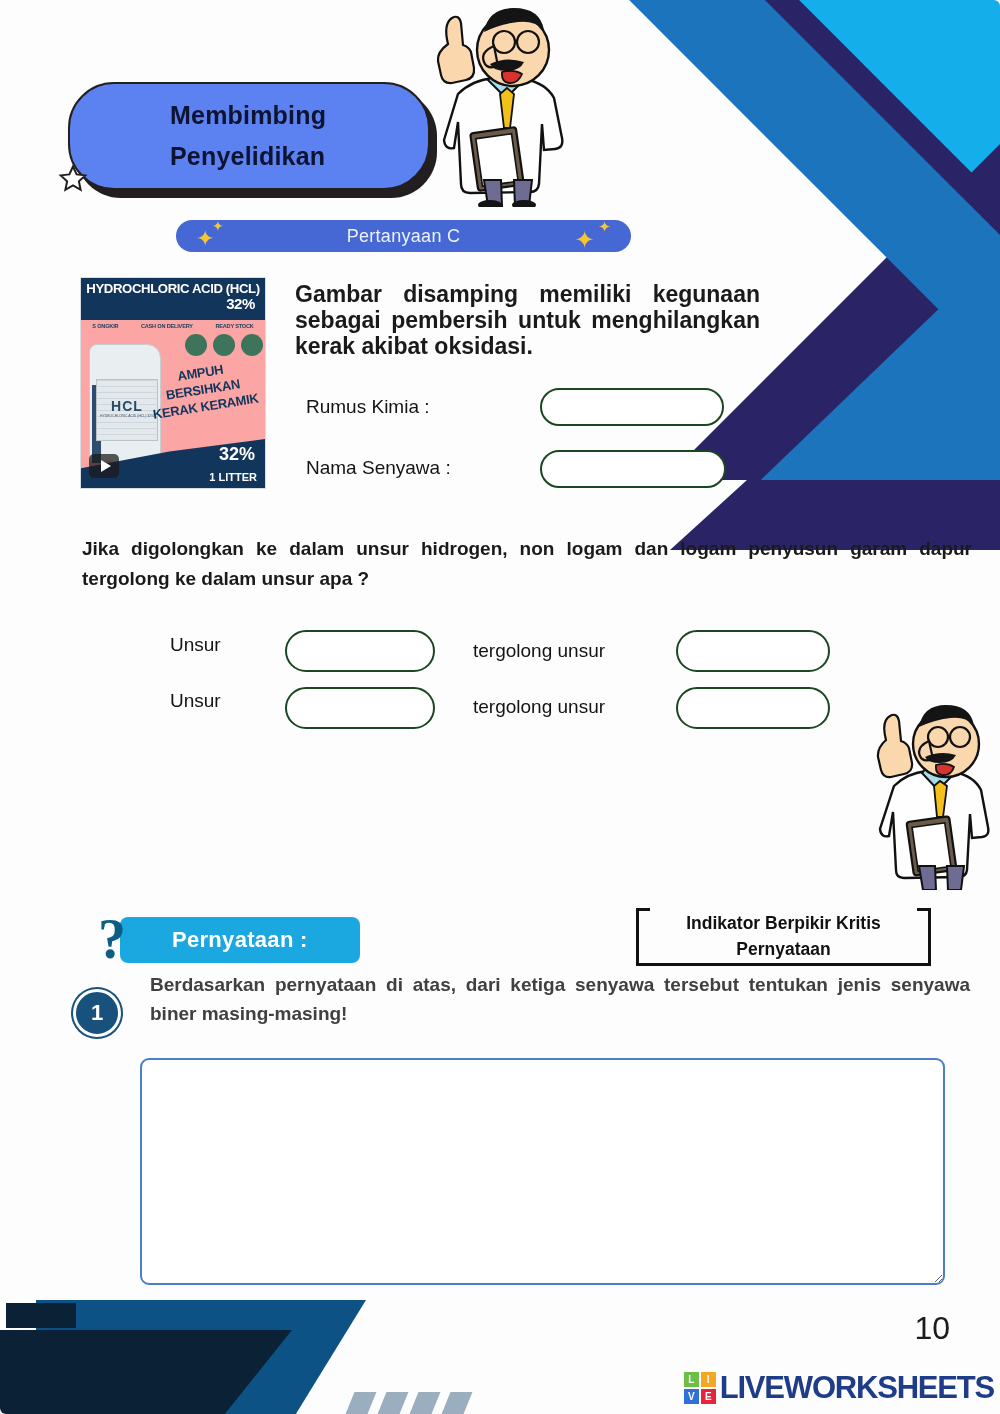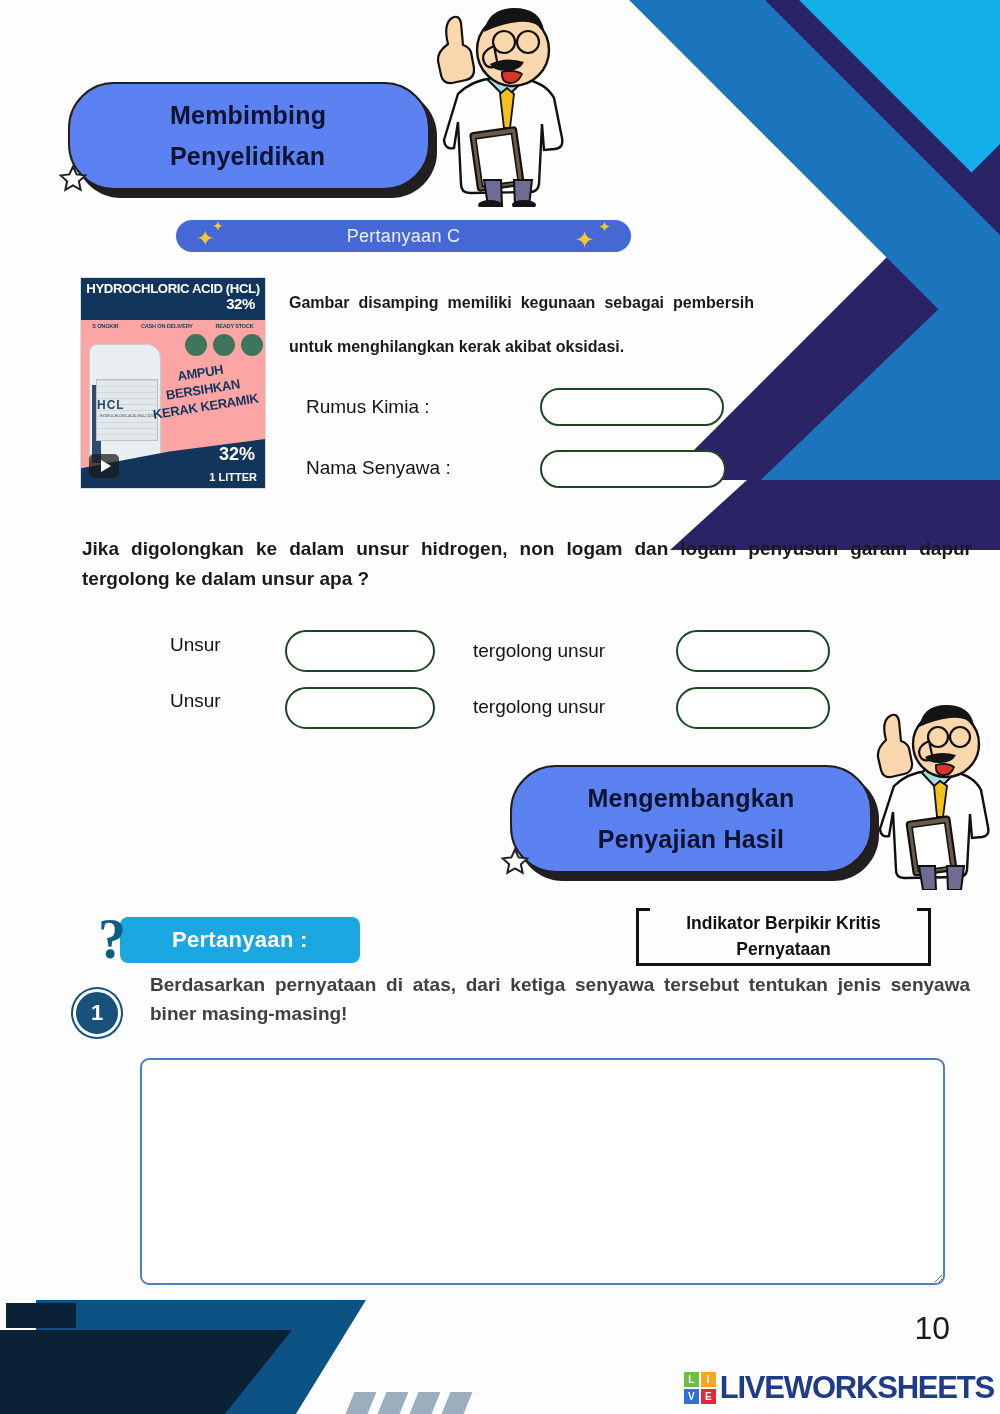--- a/index.html
+++ b/index.html
@@ -7,20 +7,21 @@
     width: 1000px; height: 1414px;
     background: #fdfdfd;
     font-family: "Liberation Sans", sans-serif;
     overflow: hidden;
   }
   #page {
     position: relative;
     width: 1000px; height: 1414px;
     background: #fdfdfd;
     overflow: hidden;
+    border-radius: 6px;
   }
 
   
   .deco { position: absolute; }
   #deco-cyan-2 {
     top: 0; right: 0; width: 420px; height: 260px;
     background: #14AEEB;
     clip-path: polygon(26% 0%, 100% 0%, 100% 78%, 62% 78%);
   }
   #deco-navy-bar {
@@ -150,21 +151,21 @@
     background: #e9eef1;
     border-radius: 8px 14px 4px 4px;
     border: 1px solid #c6ced4;
   }
   #hcl-bottle-label {
     position:absolute; left: 6px; top: 34px; width:62px; height:62px;
     background: repeating-linear-gradient(0deg,#e2e8ec 0 5px,#cfd7dd 5px 6px),
                 repeating-linear-gradient(90deg,transparent 0 5px,#cfd7dd 5px 6px);
     border:1px solid #b9c2c9;
   }
-  #hcl-bottle-label .bl { position:absolute; left:0; right:0; top:18px; font-weight:bold; font-size:12px; color:#2b4a66; letter-spacing:1px;}
+  #hcl-bottle-label .bl { position:absolute; left:0; right:0; top:18px; text-align:center; font-weight:bold; font-size:14px; color:#2b4a66; letter-spacing:1px;}
   #hcl-bottle-label .bs { position:absolute; left:0; right:0; top:34px; text-align:center; font-size:3.4px; color:#44566a;}
   #hcl-side { position:absolute; left:2px; top:40px; width:9px; height:78px; background:#2d4d6e; }
   #hcl-slogan {
     position: absolute; right: 4px; top: 86px;
     width: 116px;
     transform: rotate(-9deg);
     text-align: center;
     font-weight: bold; font-size: 13px; line-height: 17px;
     color: #12355B;
     letter-spacing: -.3px;
@@ -188,22 +189,22 @@
     margin-left:3px;
   }
 
   
   .body-text {
     position: absolute;
     font-weight: bold;
     color: #1a1a1a;
   }
   #para-1 {
-    left: 289px; top: 281px; width: 465px;
-    font-size: 16px; line-height: 44px;
+    left: 295px; top: 281px; width: 465px;
+    font-size: 23px; line-height: 26px;
     text-align: justify;
     font-family: "Liberation Sans", sans-serif;
   }
   #para-2 {
     left: 82px; top: 534px; width: 890px;
     font-size: 19px; line-height: 30px;
     text-align: justify;
     font-family: "Liberation Sans", sans-serif;
   }
 
@@ -454,29 +455,20 @@
   <div class="flabel" id="lbl-unsur-1">Unsur</div>
   <input class="field" id="fld-unsur-1" type="text" style="">
   <div class="flabel" id="lbl-terg-1">tergolong unsur</div>
   <input class="field" id="fld-terg-1" type="text" style="">
 
   <div class="flabel" id="lbl-unsur-2">Unsur</div>
   <input class="field" id="fld-unsur-2" type="text" style="">
   <div class="flabel" id="lbl-terg-2">tergolong unsur</div>
   <input class="field" id="fld-terg-2" type="text" style="">
 
-  <div class="banner" id="banner-2">
-    <span>Mengembangkan</span>
-    <span>Penyajian Hasil</span>
-    <span class="banner-star">
-      <svg width="30" height="30" viewBox="0 0 24 24">
-          <path d="M12 2l2.9 6.3 6.9.8-5.1 4.7 1.4 6.8L12 17.2 5.9 20.6l1.4-6.8L2.2 9.1l6.9-.8z" fill="#fff" stroke="#231f20" stroke-width="1.6"></path>
-        </svg>
-    </span>
-  </div>
 
   <div id="sci-2">
     <svg viewBox="0 0 150 190" width="150" height="190">
       <path d="M26 40 q-5 -19 4 -24 q7 -4 9 5 l2 20 q6 2 8 7 l3 15 q1 9 -8 11 l-13 3 q-8 1 -10 -7 l-3 -13 q-1 -9 8 -17z" fill="#FBD7AE" stroke="#111" stroke-width="2.2"></path>
       <path d="M34 86 q13 -13 33 -15 l27 1 q20 4 27 18 l7 37 q2 9 -6 10 l-10 1 l-2 -24 l-3 56 q-1 7 -8 7 l-55 1 q-8 0 -8 -8 l-3 -58 l-4 24 q-8 2 -9 -7 z" fill="#fefefe" stroke="#111" stroke-width="2.4"></path>
       <path d="M62 73 l16 17 l17 -17 l-6 -6 l-22 0 z" fill="#A8DCEA" stroke="#111" stroke-width="2"></path>
       <path d="M74 86 l6 -5 l7 5 l-4 31 l-6 0 z" fill="#F3C01C" stroke="#111" stroke-width="1.8"></path>
       <ellipse cx="86" cy="44" rx="33" ry="33" fill="#FBD7AE" stroke="#111" stroke-width="2.4"></ellipse>
       <path d="M59 27 q4 -22 27 -22 q24 0 28 20 q-9 -9 -24 -7 q-16 2 -31 9z" fill="#141414"></path>
       <circle cx="78" cy="37" r="10" fill="none" stroke="#111" stroke-width="2.2"></circle>
@@ -487,21 +479,21 @@
       <path d="M76 65 q11 -3 18 2 q-3 9 -12 8 q-7 -1 -6 -10z" fill="#D8342B" stroke="#111" stroke-width="1.8"></path>
       <rect x="50" y="119" width="43" height="54" rx="3" fill="#6B5C4A" stroke="#111" stroke-width="2.2" transform="rotate(-8 71 146)"></rect>
       <rect x="55" y="125" width="33" height="44" fill="#fff" stroke="#111" stroke-width="1.6" transform="rotate(-8 71 147)"></rect>
       <path d="M59 166 l4 24 l13 0 l-1 -24z" fill="#6F6C93" stroke="#111" stroke-width="2"></path>
       <path d="M87 166 l1 24 l13 0 l3 -24z" fill="#6F6C93" stroke="#111" stroke-width="2"></path>
     </svg>
   </div>
 
   <div id="pertanyaan-wrap">
     <div id="pertanyaan-pill">
-      <span>Pertanyaan :</span>
+      <span>Pernyataan :</span>
     </div>
     <div id="qmark-icon">?</div>
   </div>
 
   <div id="indikator-box">
     <span class="brk l"></span>
     <span class="brk r"></span>
     <div class="inner">
       <span>Indikator Berpikir Kritis</span>
       <span>Pernyataan</span>

